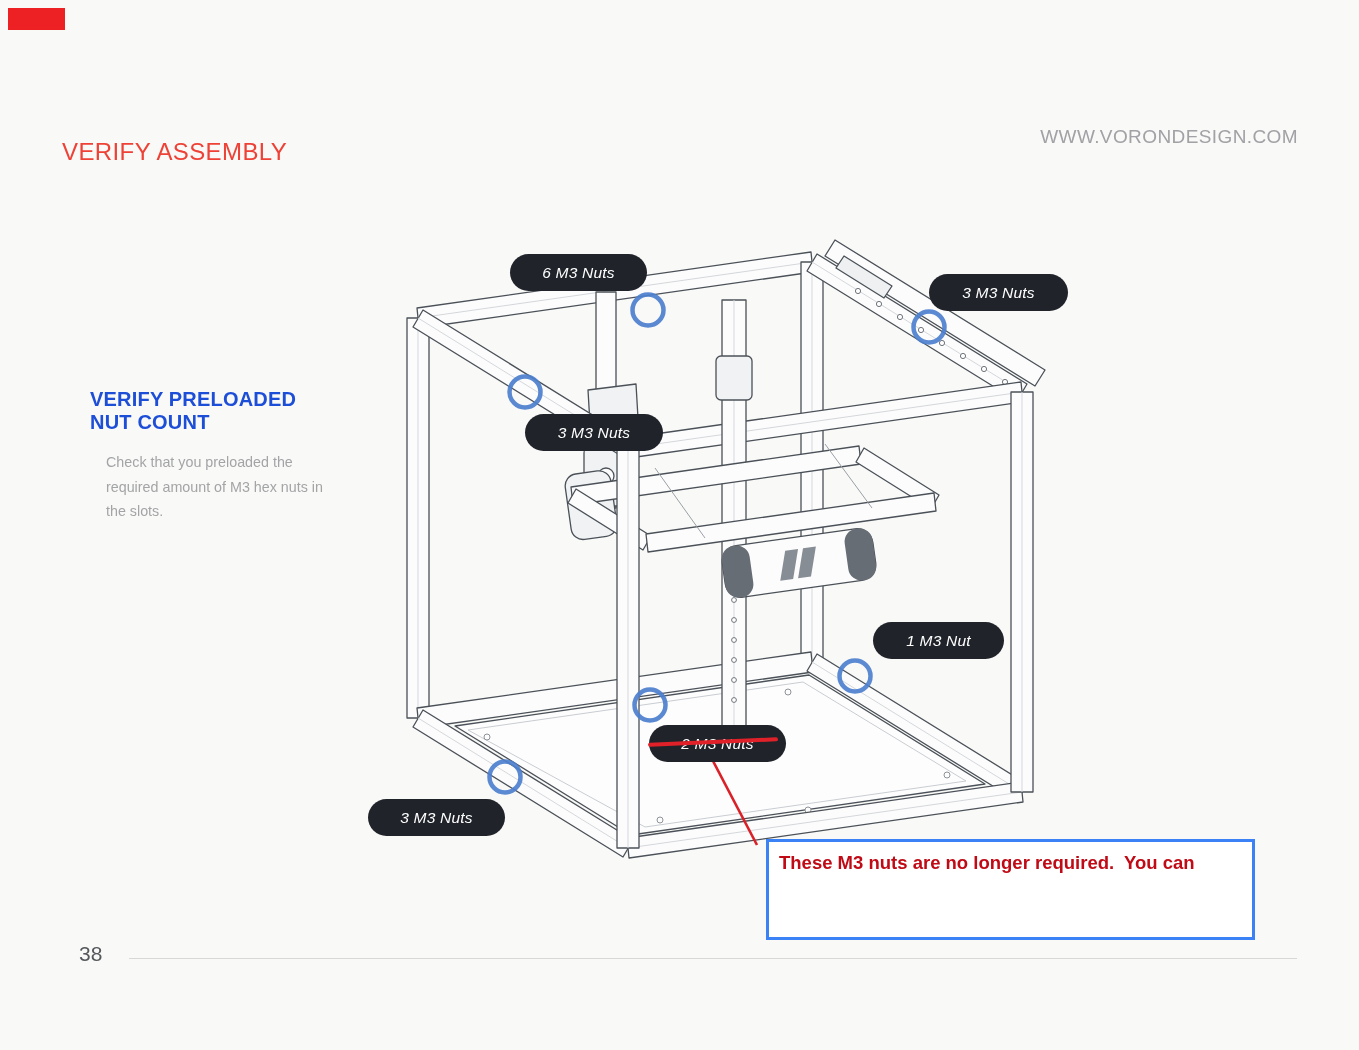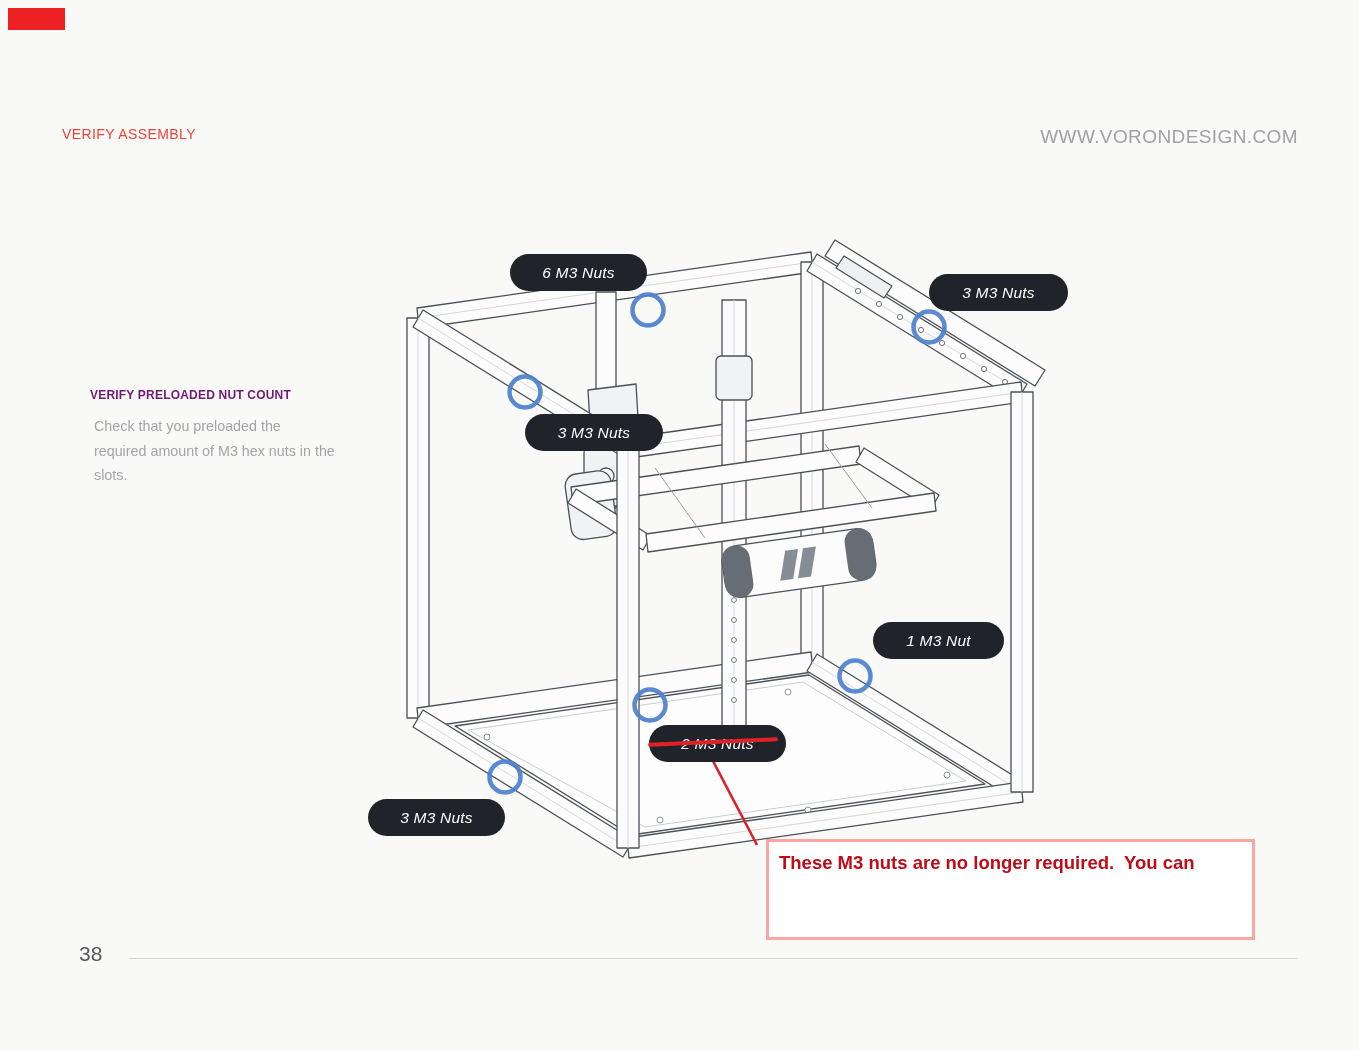--- a/index.html
+++ b/index.html
@@ -3,38 +3,38 @@
 <meta charset="utf-8">
 <style>
   html,body{margin:0;padding:0;}
   body{
     width:1359px;height:1050px;position:relative;overflow:hidden;
     background:#f9f9f7;
     font-family:"Liberation Sans","DejaVu Sans",sans-serif;
   }
   .abs{position:absolute;}
   .corner-tab{left:8px;top:8px;width:57px;height:22px;background:#ed2024;}
-  .header-title{left:62px;top:126px;font-size:14px;color:#ee4237;letter-spacing:.4px;}
+  .header-title{left:62px;top:138px;font-size:24px;color:#ee4237;letter-spacing:.4px;}
   .header-site{right:61px;top:126px;font-size:19px;color:#a1a1a6;font-weight:normal;letter-spacing:.4px;}
   .instructions{left:90px;top:388px;width:250px;}
-  .instructions h3{margin:0 0 12px 0;font-size:12px;color:#701a75;letter-spacing:.2px;}
-  .instructions p{margin:4px;font-size:14.3px;line-height:24.5px;color:#a3a4a6;}
+  .instructions h3{margin:0 0 12px 0;font-size:20px;color:#1d4ed8;letter-spacing:.2px;}
+  .instructions p{margin:16px;font-size:14.3px;line-height:24.5px;color:#a3a4a6;}
   svg.diagram{position:absolute;left:0;top:0;z-index:1;}
   .pill{
     position:absolute;height:37px;background:#20242a;border-radius:19px;
     color:#fff;display:flex;align-items:center;justify-content:center;
     font-size:15.5px;letter-spacing:.2px;z-index:3;font-style:italic;
   }
   .strike{
     position:absolute;left:648px;top:740px;width:130px;height:4px;
     background:#e02129;transform:rotate(-2.4deg);z-index:4;border-radius:2px;
   }
   .note-box{
     position:absolute;left:766px;top:839px;width:489px;height:101px;
-    background:#ffffff;border:3px solid #fca5a5;box-sizing:border-box;
+    background:#ffffff;border:3px solid #3b82f6;box-sizing:border-box;
     padding:7px 10px;z-index:2;overflow:hidden;
   }
   .note-line{
     font-size:18.5px;font-weight:bold;color:#c00b16;
     line-height:28.5px;white-space:pre;
   }
   .page-number{left:60px;top:942px;font-size:21px;color:#55585c;margin-left:19px;}
   .footer-rule{left:129px;top:958px;width:1168px;height:1px;background:#d8d8d6;}
 </style>
 </head>

